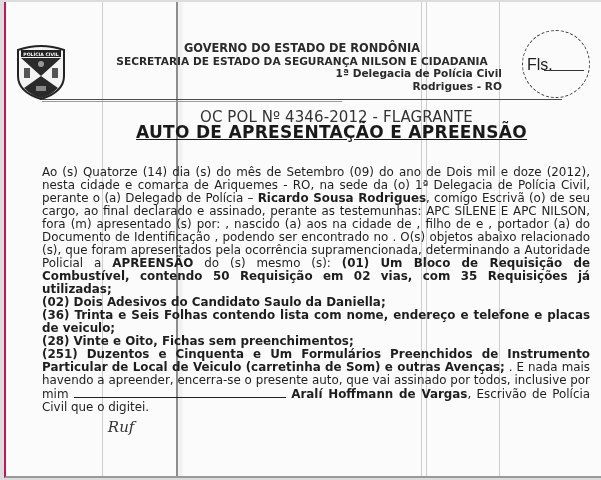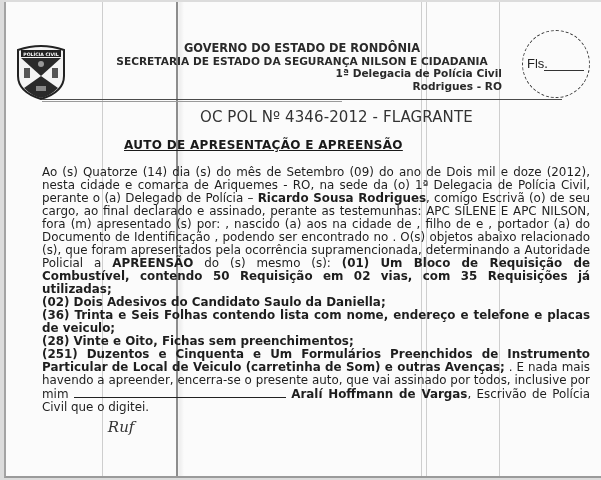--- a/index.html
+++ b/index.html
@@ -6,40 +6,40 @@
   body {
     width: 601px; height: 480px; overflow: hidden;
     background: #dcdcdc;
     font-family: "DejaVu Sans", sans-serif;
     color: #1a1a1a;
     position: relative;
   }
   .page {
     position: absolute; left: 4px; top: 2px; width: 595px; height: 474px;
     background: #fbfbfb;
-    border-left: 2px solid #a3a3a3;
+    border-left: 2px solid #be185d;
     border-bottom: 2px solid #9a9a9a;
   }
   .fold-v { position: absolute; top: 0; bottom: 0; width: 2px; background: #7a7a7a; opacity: .85; }
   .fold-v.light { width: 1px; background: #c6c6c6; }
   .crease { position: absolute; top: 0; bottom: 0; width: 8px; background: linear-gradient(90deg, rgba(0,0,0,0), rgba(0,0,0,.05), rgba(0,0,0,0)); }
 
   .crest { position: absolute; left: 8px; top: 40px; width: 54px; height: 58px; }
   .header { position: absolute; left: 96px; top: 40px; width: 400px; text-align: center; font-weight: bold; font-size: 10.6px; line-height: 12.6px; color: #2a2a2a; }
   .header .l1 { font-size: 11.4px; }
   .header .l3, .header .l4 { font-size: 10.6px; text-align: right; }
   .hr { position: absolute; left: 36px; top: 97px; width: 520px; height: 1px; background: #4a4a4a; }
   .hr2 { position: absolute; left: 36px; top: 99px; width: 300px; height: 1px; background: #9a9a9a; }
 
   .stamp { position: absolute; left: 516px; top: 28px; width: 66px; height: 66px; border: 1.5px dashed #3a3a3a; border-radius: 50%; }
-  .stamp-label { position: absolute; left: 521px; top: 54px; font-family: "Liberation Sans", sans-serif; font-size: 13px; color: #222; }
+  .stamp-label { position: absolute; left: 521px; top: 54px; font-family: "Liberation Sans", sans-serif; font-size: 16px; color: #222; }
   .stamp-line { position: absolute; left: 538px; top: 68px; width: 40px; height: 1px; background: #333; }
 
   .ocpol { position: absolute; left: 194px; top: 106px; font-size: 15px; color: #333; letter-spacing: .1px; }
-  .title { position: absolute; left: 118px; top: 120px; font-size: 12px; font-weight: bold; text-decoration: underline; color: #1a1a1a; letter-spacing: .3px; margin-top: 16px; }
+  .title { position: absolute; left: 130px; top: 120px; font-size: 17px; font-weight: bold; text-decoration: underline; color: #1a1a1a; letter-spacing: .3px; }
 
   .body-text { position: absolute; left: 36px; top: 164px; width: 548px; font-size: 11.9px; line-height: 13px; text-align: justify; color: #1e1e1e; }
   .body-text p { margin: 0; }
   .b { font-weight: bold; }
   .sig-line { display: inline-block; width: 212px; border-bottom: 1px solid #222; height: 10px; position: relative; vertical-align: baseline; }
   .sig-line .scribble { position: absolute; left: 34px; top: -10px; font-family: "DejaVu Serif", serif; font-style: italic; font-size: 15px; color: #333; margin-top: 44px; }
 </style>
 </head>
 <body>
 

